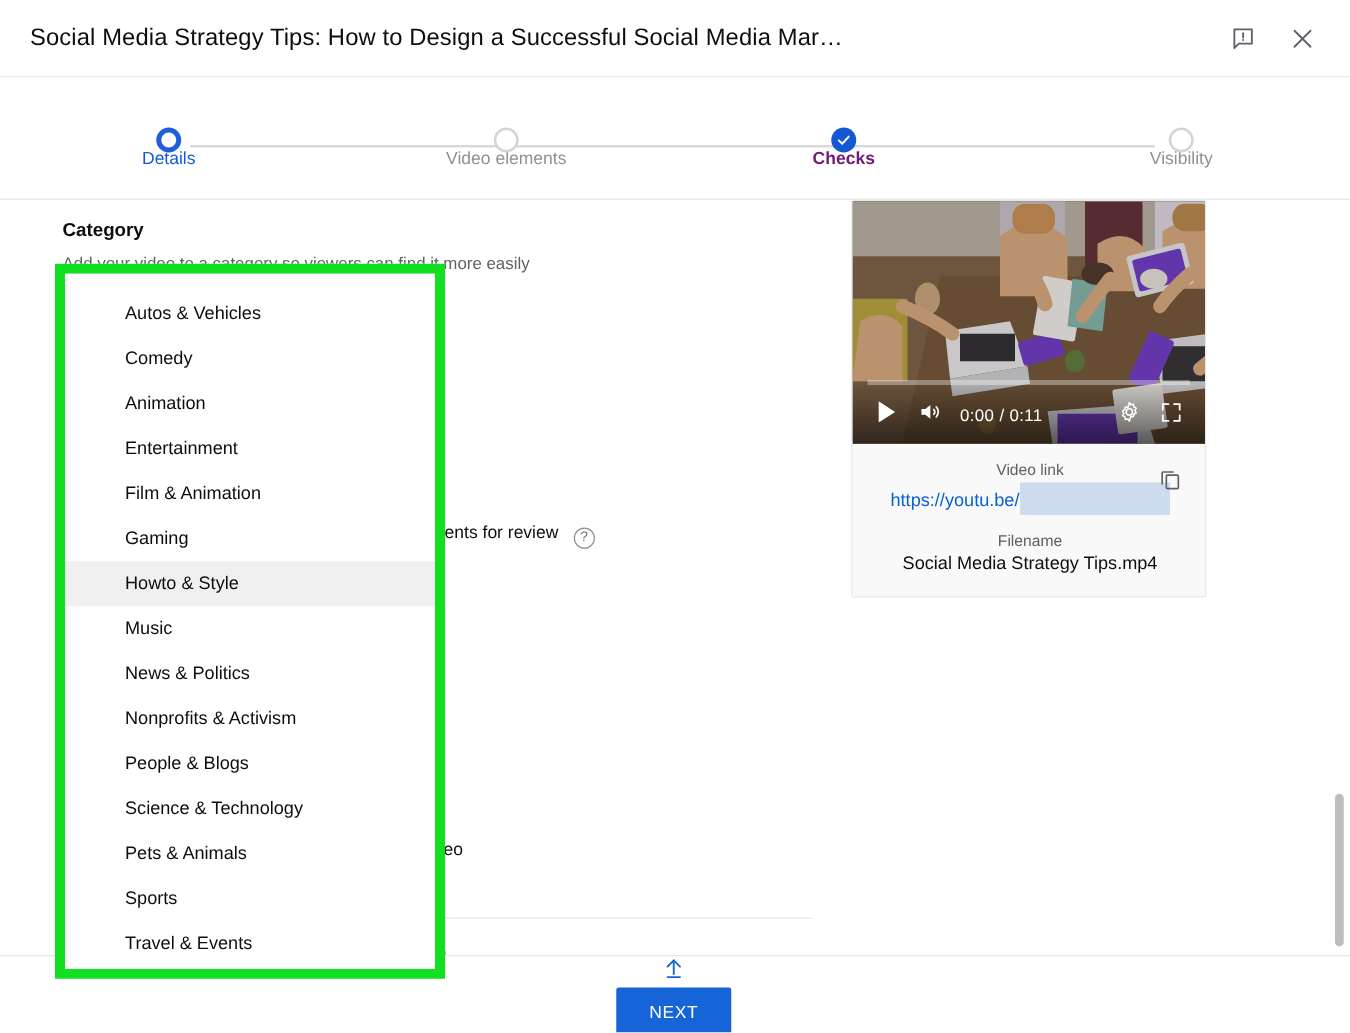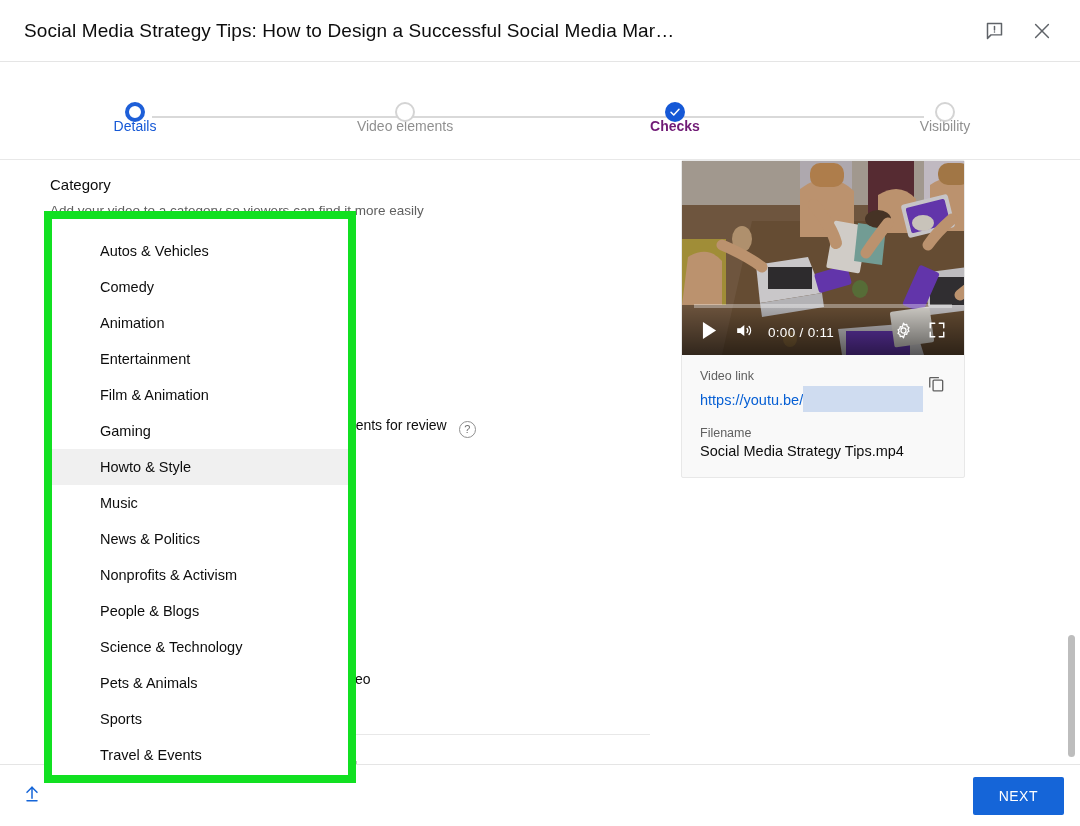--- a/index.html
+++ b/index.html
@@ -135,21 +135,21 @@
   }
 
   .left-col {
     position: absolute;
     left: 50px;
     top: 16px;
     width: 600px;
   }
   .section-title {
     font-size: 15px;
-    font-weight: normal;
+    font-weight: bold;
     color: #0d0d0d;
     margin-bottom: 10px;
   }
   .section-desc {
     font-size: 13.5px;
     color: #606060;
   }
 
   
   .behind-text {
@@ -211,20 +211,21 @@
   
   .preview {
     position: absolute;
     left: 681px;
     top: 183px;
     width: 284px;
     background: #f9f9f9;
     border: 1px solid #e8e8e8;
     border-radius: 2px;
     overflow: hidden;
+    text-align: center;
   }
   .thumb {
     position: relative;
     width: 100%;
     height: 194px;
     overflow: hidden;
     background: #5b4a3f;
   }
   .thumb-img { position: absolute; inset: 0; }
   .thumb-controls {
@@ -319,20 +320,21 @@
   .footer {
     position: absolute;
     left: 0; right: 0; bottom: 0;
     height: 62px;
     border-top: 1px solid #e5e5e5;
     background: #fff;
     display: flex;
     align-items: center;
     padding: 0 16px 0 14px;
     z-index: 20;
+    flex-direction: column;
   }
   .upload-icon-btn {
     width: 36px;
     height: 36px;
     display: flex;
     align-items: center;
     justify-content: center;
     cursor: pointer;
   }
   .footer-spacer { flex: 1 1 auto; }

